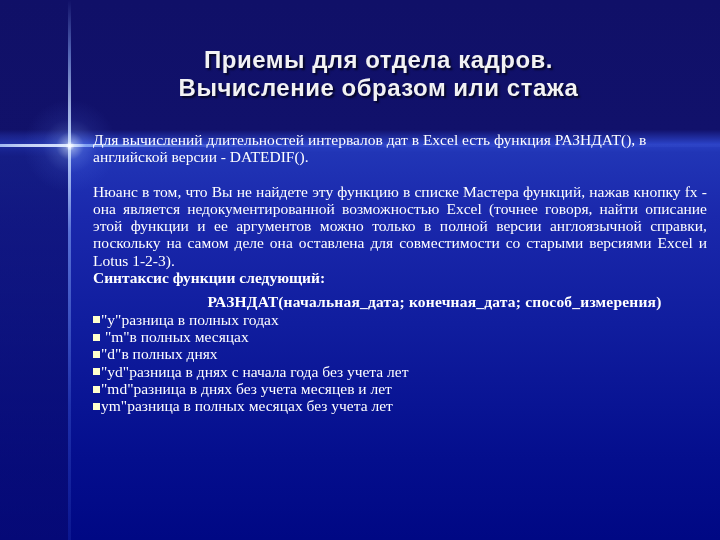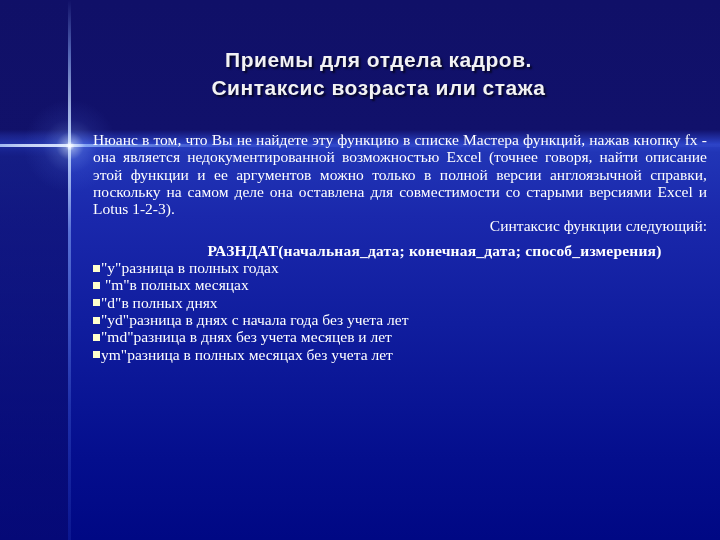--- a/index.html
+++ b/index.html
@@ -39,34 +39,34 @@
     transform:translate(-55px,-55px);
     background: radial-gradient(circle,
       rgba(255,255,255,0.95) 0%, rgba(200,220,255,0.55) 6%,
       rgba(130,165,255,0.25) 18%, rgba(90,120,240,0.10) 35%,
       rgba(90,120,240,0) 60%);
   }
   .title {
     position:absolute; left:37px; right:0; top:46px;
     text-align:center; color:#f2f2f4;
     font-family:"Liberation Sans", sans-serif;
-    font-weight:bold; font-size:21px; line-height:28px;
+    font-weight:bold; font-size:24px; line-height:28px;
     letter-spacing:0.5px;
     text-shadow: 2px 2px 2px rgba(0,0,0,0.65);
   }
   .title span { display:block; }
   .content {
     position:absolute; left:93px; top:131px; width:614px;
     color:#ffffff; font-size:15.5px; line-height:17.3px;
   }
   .content p { margin:0; }
   .p-intro { margin-bottom:17px !important; text-align:left; }
   .p-nuance { text-align:justify; }
   .p-nuance .fx { }
-  .syntax-label { text-align:right; }
+  .syntax-label { text-align:left;font-weight:bold; }
   .syntax-line {
     margin-top:7px !important; padding-left:69px;
     font-weight:bold; letter-spacing:0.2px;text-align:center;
   }
   .p-argument { margin-top:16px !important; text-align:justify; }
   ul.codes { list-style:none; margin:0; padding:0; }
   ul.codes li { display:flex; align-items:baseline; line-height:17.3px; }
   .bullet-sq {
     flex:0 0 auto; width:7px; height:7px; margin-right:1px;
     background:#ffffcc; align-self:center; margin-top:1px;
@@ -77,24 +77,25 @@
 <body>
 
 <div class="slide">
   <div class="left-band"></div>
   <div class="ray-v"></div>
   <div class="ray-h"></div>
   <div class="flare-core"></div>
 
   <div class="title">
     <span>Приемы для отдела кадров.</span>
-    <span>Синтаксис возраста или стажа</span>
+    <span>Вычисление образом или стажа</span>
   </div>
 
   <div class="content">
+    <p class="p-intro">Для вычислений длительностей интервалов дат в Excel есть функция РАЗНДАТ(), в английской версии - DATEDIF().</p>
 
     <p class="p-nuance"><span>Нюанс в том, что Вы не найдете эту функцию в списке Мастера функций, нажав кнопку </span><span class="fx">fx</span><span> - она является недокументированной возможностью Excel (точнее говоря, найти описание этой функции и ее аргументов можно только в полной версии англоязычной справки, поскольку на самом деле она оставлена для совместимости со старыми версиями Excel и Lotus 1-2-3).</span></p>
 
     <p class="syntax-label">Синтаксис функции следующий:</p>
 
     <p class="syntax-line">РАЗНДАТ(начальная_дата; конечная_дата; способ_измерения)</p>
 
 
     <ul class="codes">
       <li>

